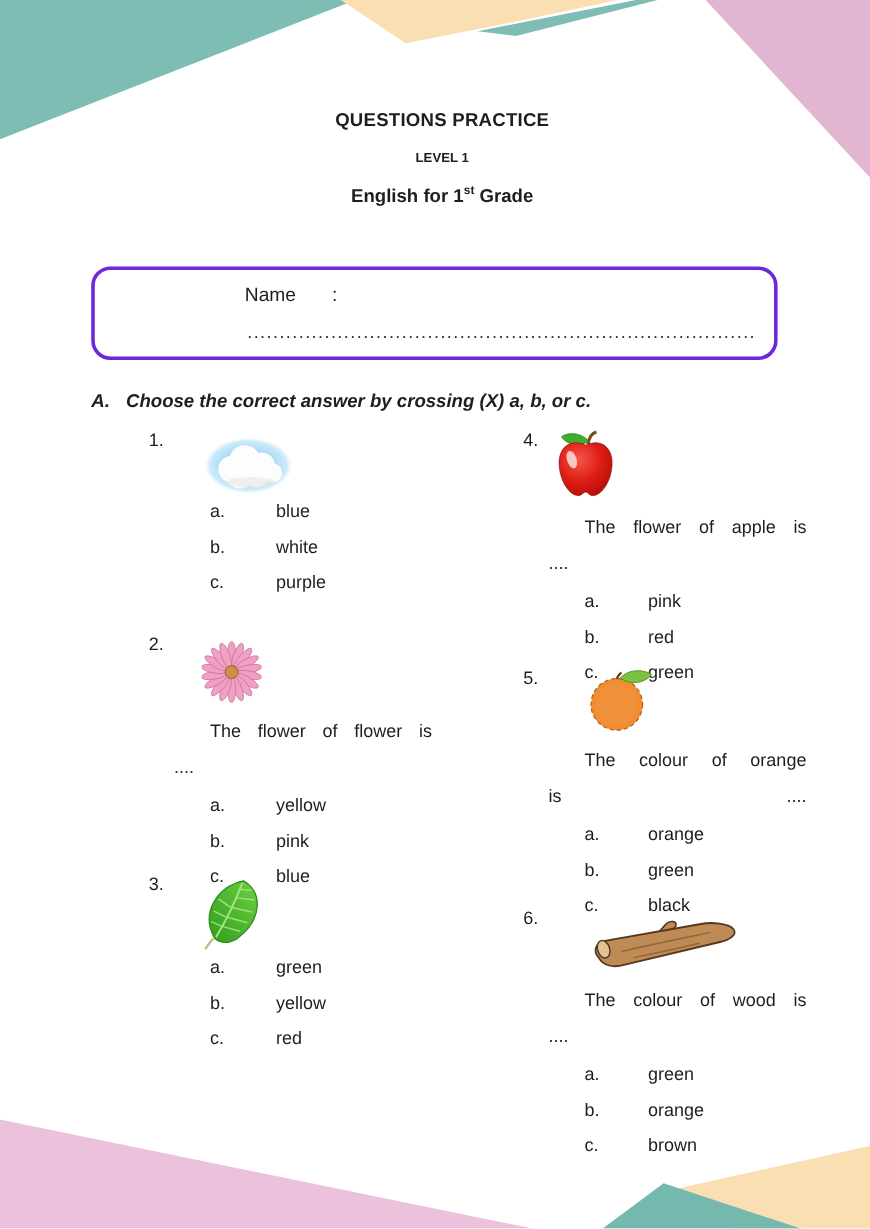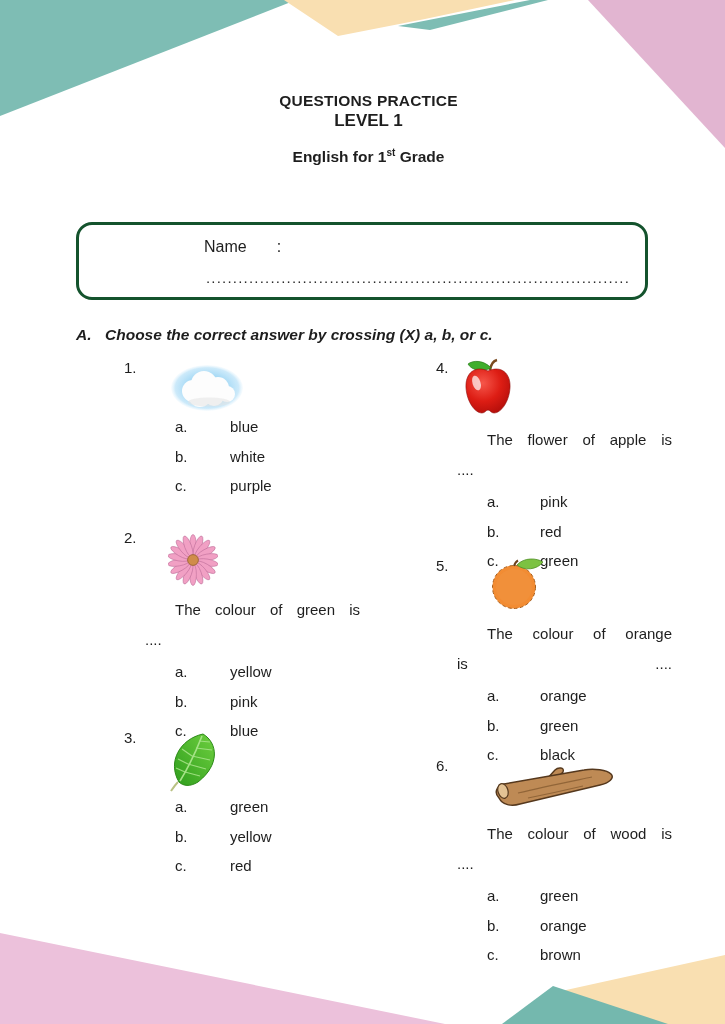--- a/index.html
+++ b/index.html
@@ -8,27 +8,27 @@
   .page { position:relative; width:725px; height:1024px; margin:0 auto; background:#ffffff; overflow:hidden; }
 
   
   .deco { position:absolute; left:0; pointer-events:none; }
   .deco.top { top:0; }
   .deco.bottom { bottom:0; }
 
   
   .header { position:absolute; top:92px; left:0; width:100%; text-align:center;padding-left:12px; }
   .title1 { font-size:15.5px; font-weight:bold; letter-spacing:.2px; }
-  .title2 { font-size:17px; font-weight:bold; margin-top:1px; }
+  .title2 { font-size:11px; font-weight:bold; margin-top:16px; }
   .title3 { font-size:15.5px; font-weight:bold; margin-top:16px; }
   .title3 sup { font-size:10px; vertical-align:super; }
 
   
   .name-box { position:absolute; left:76px; top:222px; width:572px; height:78px;
-              border:3px solid #14532d; border-radius:16px; background:#fff; }
+              border:3px solid #6d28d9; border-radius:16px; background:#fff; }
   .name-row { position:absolute; left:125px; top:13px; font-size:16px; display:flex; }
   .name-colon { margin-left:30px; }
   .dotted-line { position:absolute; left:127px; right:16px; top:44px; height:22px;
                  overflow:hidden; white-space:nowrap; font-size:15px; letter-spacing:1.2px; color:#2a2a2a; }
 
   
   .section-head { position:absolute; left:76px; top:326px; display:flex;
                   font-size:15.5px; font-weight:bold; font-style:italic; }
   .section-label { width:29px; }
 
@@ -142,21 +142,21 @@
           <use href="#pt" transform="rotate(220 25 25)"></use>
         <use href="#pt" transform="rotate(240 25 25)"></use>
           <use href="#pt" transform="rotate(260 25 25)"></use>
           <use href="#pt" transform="rotate(280 25 25)"></use>
         <use href="#pt" transform="rotate(300 25 25)"></use>
           <use href="#pt" transform="rotate(320 25 25)"></use>
           <use href="#pt" transform="rotate(340 25 25)"></use>
         <circle cx="25" cy="25" r="5.4" fill="#D08C4A" stroke="#96602c" stroke-width=".8"></circle>
       </svg>
     </div>
-    <p class="q-text just">The colour of green is
+    <p class="q-text just">The flower of flower is
 ....</p>
     <div class="opt">
         <span class="opt-key">a.</span>
         <span>yellow</span>
       </div>
     <div class="opt">
         <span class="opt-key">b.</span>
         <span>pink</span>
       </div>
     <div class="opt">

